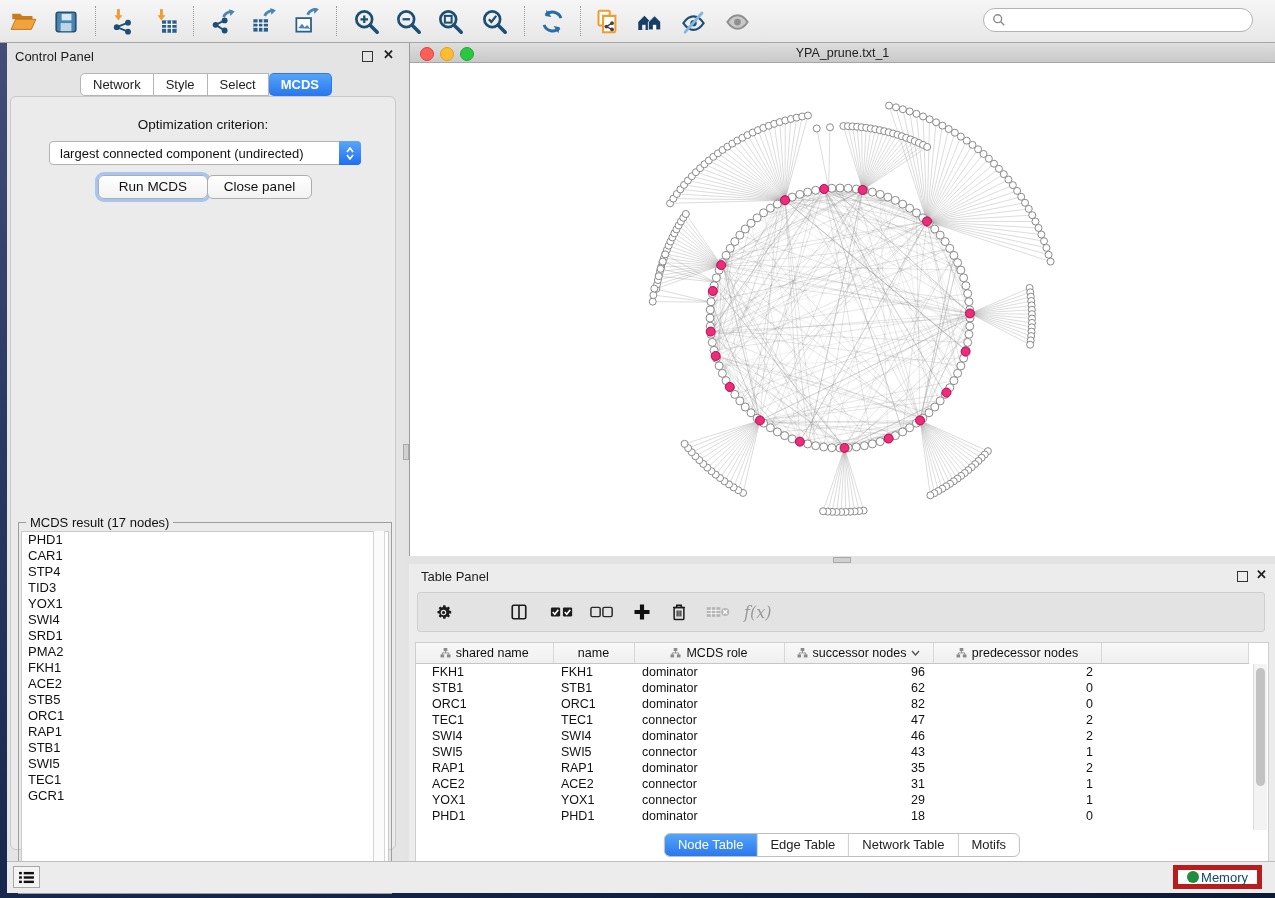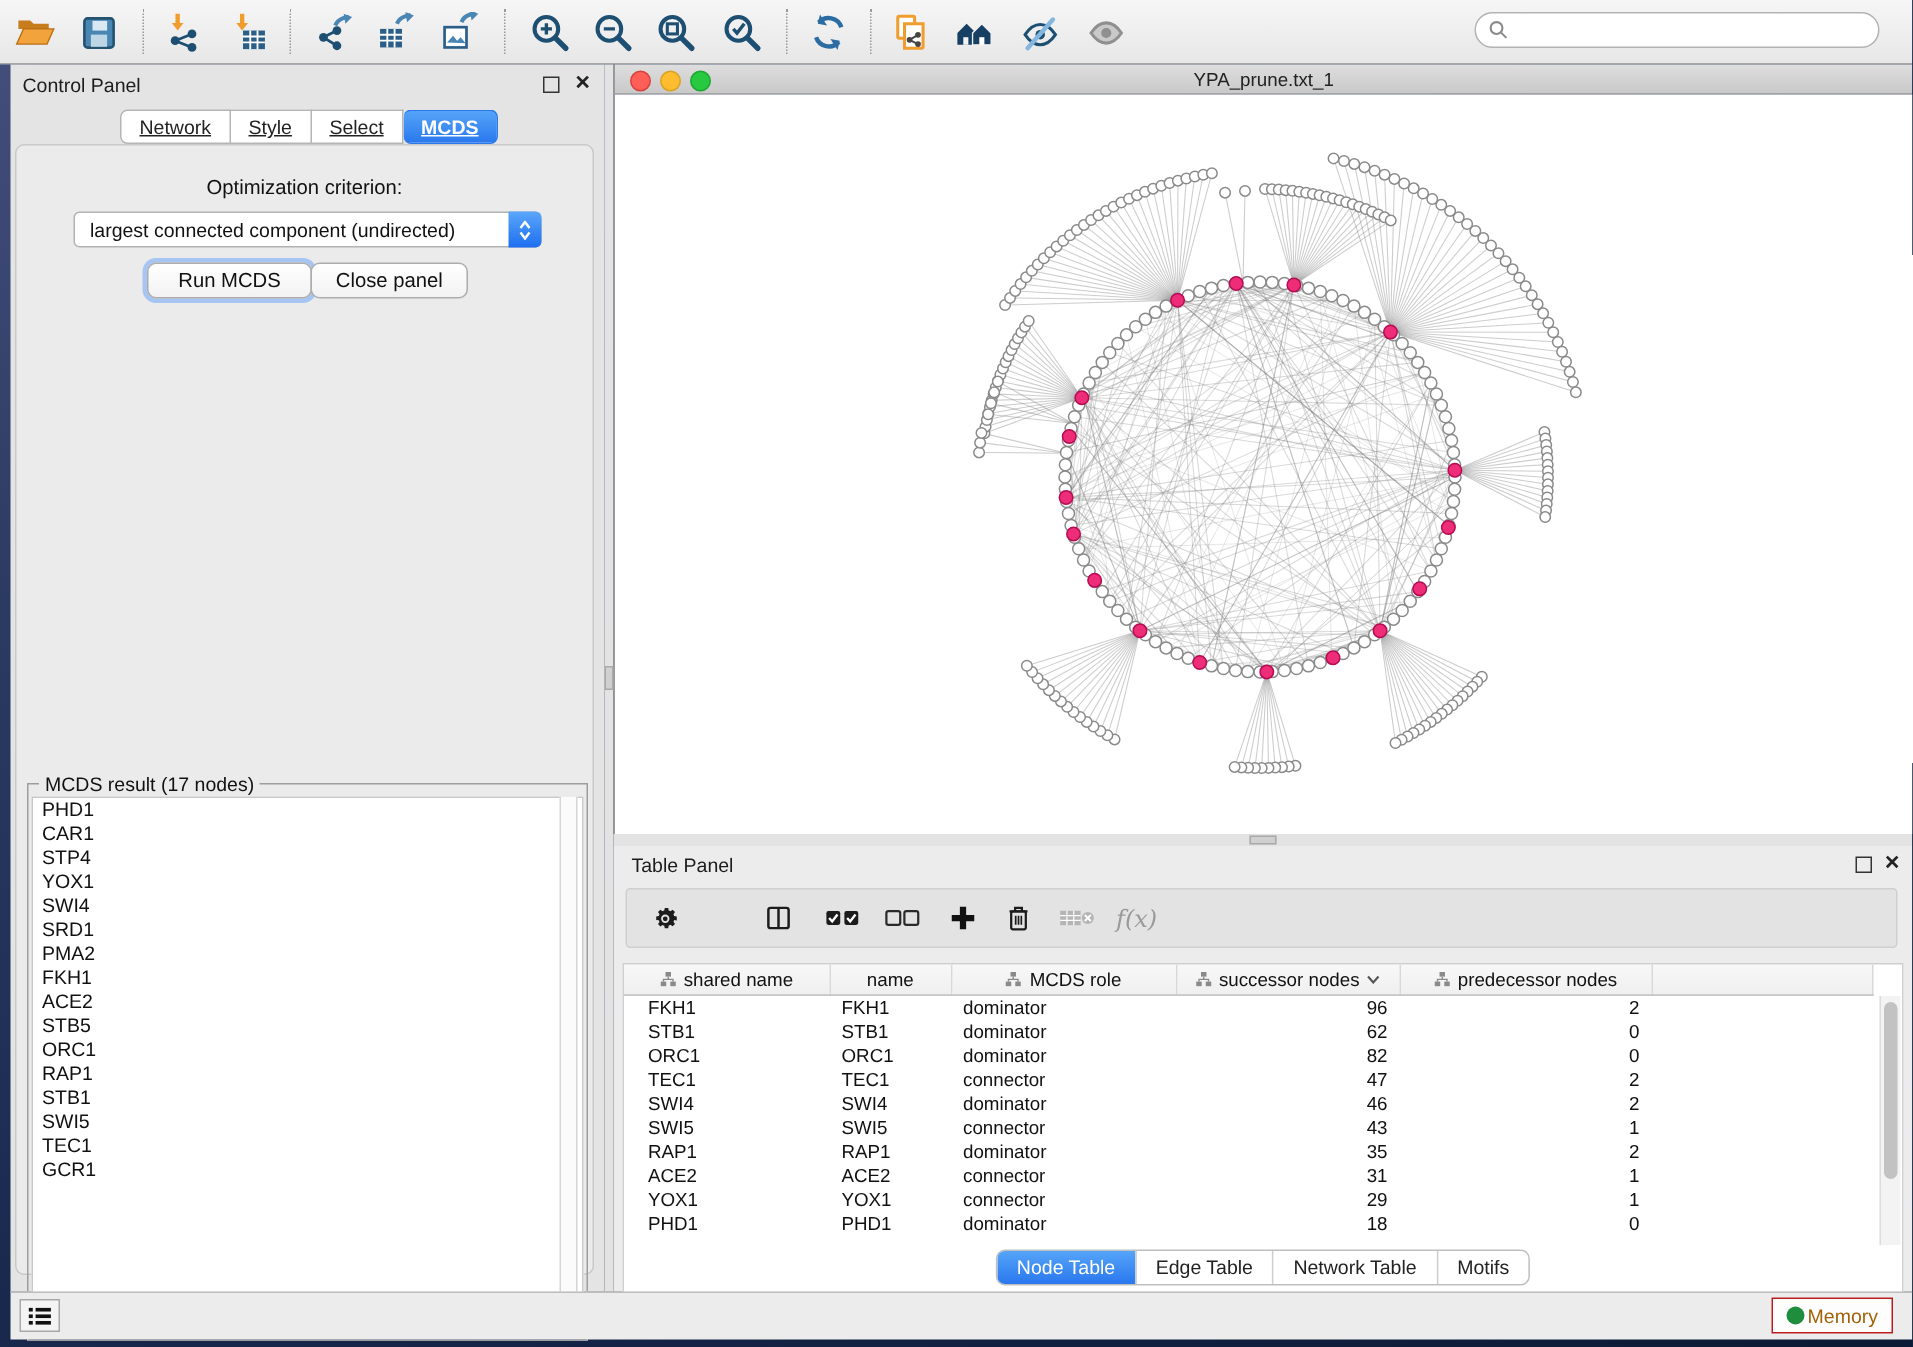--- a/index.html
+++ b/index.html
@@ -16,21 +16,21 @@
   #toolbar-search input{border:none;outline:none;flex:1;font-size:13px;background:transparent;margin-left:5px;}
   
   #v-splitter{position:absolute;left:403px;top:43px;width:6px;height:818px;background:#e3e3e3;}
   .vgrip{position:absolute;left:0px;top:401px;width:6px;height:16px;background:#d0d0d0;border:1px solid #a9a9a9;box-sizing:border-box;}
   #control-panel{position:absolute;left:7px;top:43px;width:396px;height:818px;background:#e4e4e4;}
   .panel-title{position:absolute;left:8px;top:6px;font-size:13px;color:#1c1c1c;}
   .float-icon{position:absolute;top:8px;width:9px;height:9px;border:1.6px solid #333;background:transparent;}
   .close-icon{position:absolute;top:4px;font-size:13px;font-weight:bold;color:#222;}
   #control-tabs{position:absolute;left:73px;top:30px;height:21px;display:flex;}
   .ctab{height:21px;line-height:21px;padding:0 12px;font-size:13px;color:#222;background:#fff;
-    border:1px solid #b5b5b5;border-left:none;text-decoration:underline;}
+    border:1px solid #b5b5b5;border-left:none;}
   .ctab:first-child{border-left:1px solid #b5b5b5;border-radius:5px 0 0 5px;}
   .ctab:last-child{border-radius:0 5px 5px 0;}
   .ctab.active{background:linear-gradient(#55a4f8,#2a78ee);color:#fff;border-color:#2a78ee;border-radius:5px;font-weight:bold;}
   #cp-body{position:absolute;left:3px;top:53px;width:384px;height:752px;background:#ebebeb;
     border:1px solid #c9c9c9;border-radius:6px;}
   #criterion-label{position:absolute;left:0;top:20px;width:100%;text-align:center;font-size:13.5px;color:#111;}
   #criterion-select{position:absolute;left:38px;top:44px;width:312px;height:24px;background:#fff;
     border:1px solid #b3b3b3;border-radius:4px;box-sizing:border-box;}
   #criterion-select .val{position:absolute;left:10px;top:4px;font-size:13px;color:#111;white-space:nowrap;}
   #criterion-select .stepper{position:absolute;right:-1px;top:-1px;width:22px;height:24px;border-radius:0 4px 4px 0;
@@ -72,22 +72,22 @@
   #tp-thumb{position:absolute;left:1.5px;top:4px;width:9px;height:118px;background:#c2c2c2;border-radius:5px;}
   #tp-tabs{position:absolute;left:50%;transform:translateX(-50%);top:269px;height:22px;display:flex;
     border:1px solid #bfbfbf;border-radius:6px;background:#fff;overflow:hidden;}
   .ttab{height:22px;line-height:22px;padding:0 13px;font-size:13px;color:#222;border-left:1px solid #cecece;}
   .ttab:first-child{border-left:none;}
   .ttab.active{background:linear-gradient(#55a4f8,#2a78ee);color:#fff;}
   
   #status-bar{position:absolute;left:7px;top:861px;width:1268px;height:31px;background:#ececec;border-top:1px solid #bdbdbd;}
   #list-btn{position:absolute;left:6px;top:4px;width:27px;height:22px;background:#f4f4f4;border:1px solid #a8a8a8;
     display:flex;align-items:center;justify-content:center;box-sizing:border-box;}
-  #memory-btn{position:absolute;right:13px;top:3px;height:24px;background:#fdfdfd;border:1px solid #b91c1c;
-    display:flex;align-items:center;gap:2px;padding:0 9px;font-size:13px;color:#a16207;box-sizing:border-box;}
+  #memory-btn{position:absolute;right:13px;top:3px;height:24px;background:#fdfdfd;border:5px solid #b91c1c;
+    display:flex;align-items:center;gap:2px;padding:0 9px;font-size:13px;color:#0c4a6e;box-sizing:border-box;}
   #memory-dot{width:12px;height:12px;border-radius:50%;background:#1e8e3e;}
   .fx{font-family:"DejaVu Serif",serif;font-style:italic;font-size:16px;color:#9a9a9a;}
 </style>
 </head>
 <body>
 
 <div id="app">
 
   <div id="main-toolbar">
     <div class="ticon" style="left:10px">
@@ -252,20 +252,21 @@
       </div>
       <div id="criterion-label">Optimization criterion:</div>
       <div class="btn" id="run-btn">Run MCDS</div>
       <div class="btn" id="closepanel-btn">Close panel</div>
       <div id="result-box">
         <div id="result-legend">MCDS result (17 nodes)</div>
         <div id="result-list">
             <div class="result-item">PHD1</div>
             <div class="result-item">CAR1</div>
             <div class="result-item">STP4</div>
+            <div class="result-item">TID3</div>
             <div class="result-item">YOX1</div>
             <div class="result-item">SWI4</div>
             <div class="result-item">SRD1</div>
             <div class="result-item">PMA2</div>
             <div class="result-item">FKH1</div>
             <div class="result-item">ACE2</div>
             <div class="result-item">STB5</div>
             <div class="result-item">ORC1</div>
             <div class="result-item">RAP1</div>
             <div class="result-item">STB1</div>

